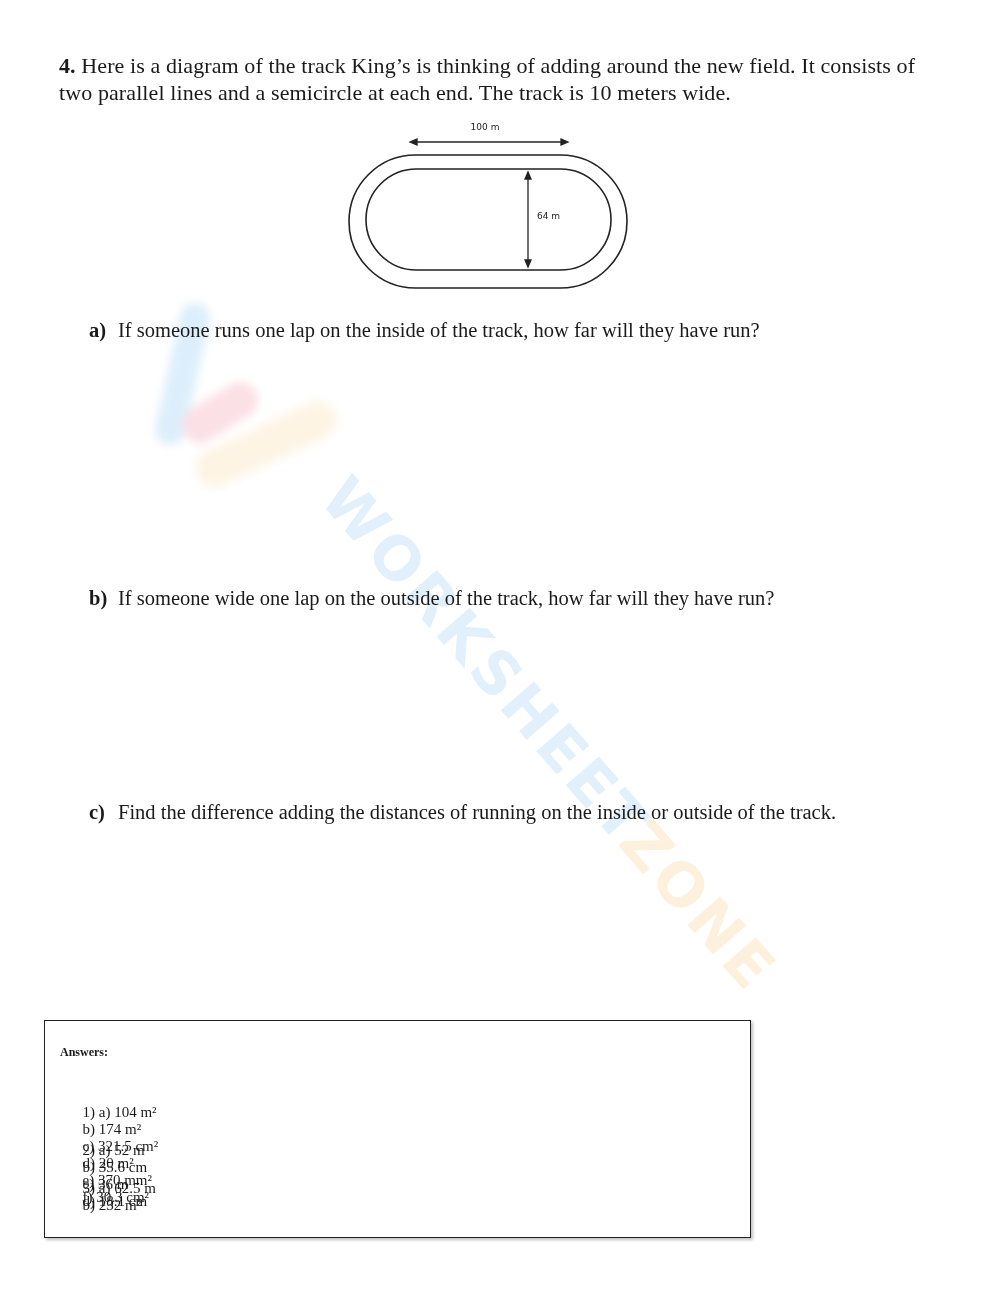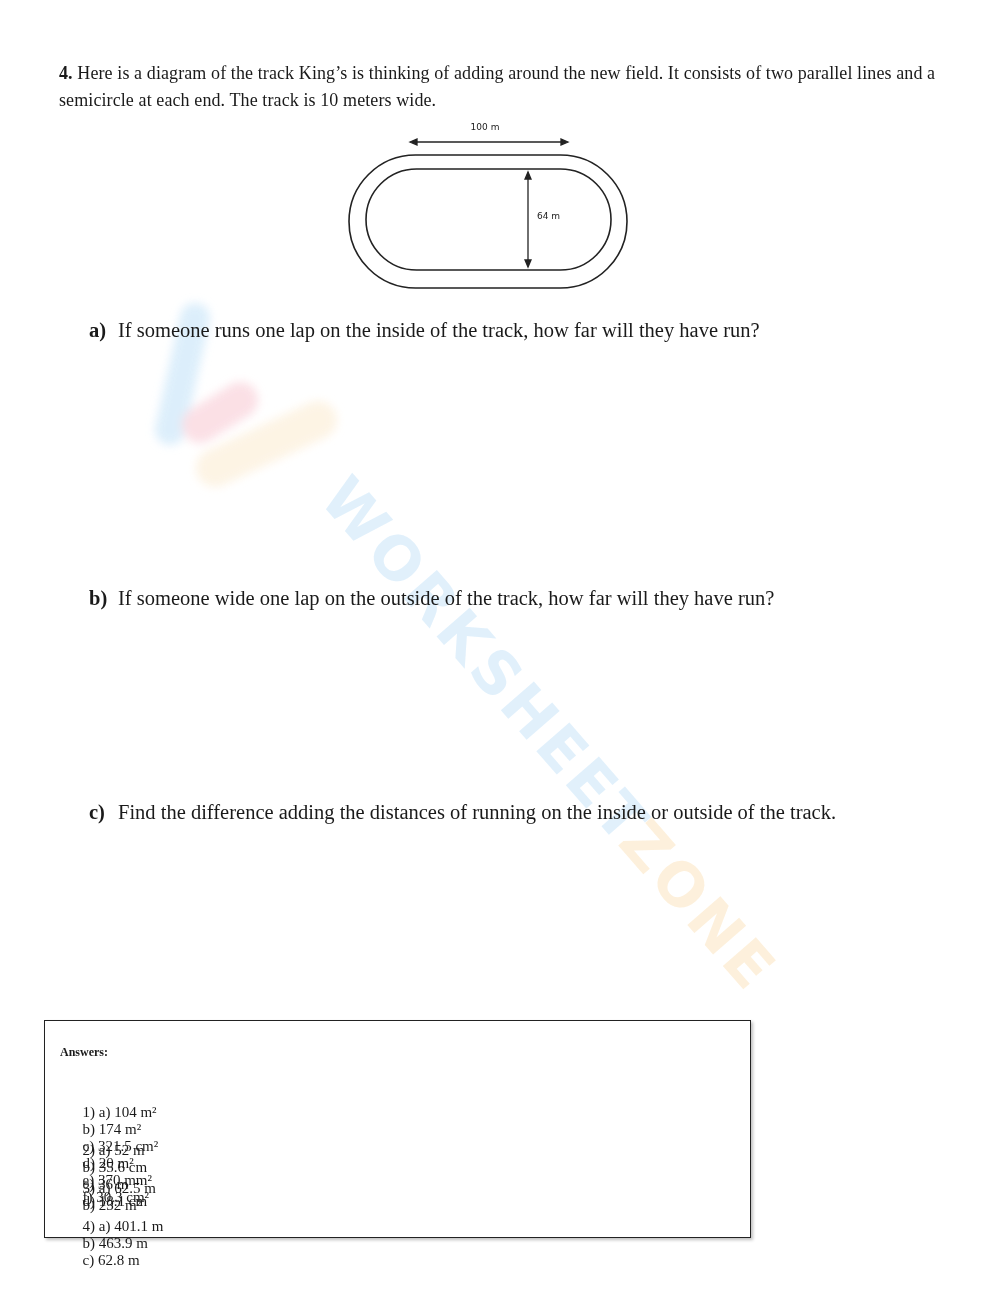--- a/index.html
+++ b/index.html
@@ -1,20 +1,20 @@
 <!DOCTYPE html>
 <html><head>
   <meta charset="utf-8">
   <style>
     html, body { margin: 0; padding: 0; background: #ffffff; }
     body { width: 1000px; height: 1294px; position: relative; overflow: hidden;
            font-family: "DejaVu Serif", "Liberation Serif", serif; color: #1a1a1a; }
     .watermark { position: absolute; left: 0; top: 0; width: 1000px; height: 1294px; pointer-events: none; z-index: 0; }
     .content { position: absolute; left: 0; top: 0; width: 1000px; height: 1294px; z-index: 1; }
-    .q-intro { position: absolute; left: 59px; top: 60px; width: 880px; font-size: 18px; line-height: 27px;
+    .q-intro { position: absolute; left: 59px; top: 52px; width: 880px; font-size: 22px; line-height: 27px;
                font-family: "Liberation Serif", serif; letter-spacing: 0.1px; }
     .q-intro b { font-weight: bold; }
     .diagram { position: absolute; left: 340px; top: 115px; width: 300px; height: 185px; }
     .part { position: absolute; left: 89px; width: 850px; font-size: 20.5px; line-height: 27px;
             font-family: "Liberation Serif", serif; display: flex; }
     .part .lbl { font-weight: bold; width: 29px; flex: none; }
     .part .txt { flex: 1; }
     .answers { position: absolute; left: 44px; top: 1020px; width: 705px; height: 216px;
                border: 1.5px solid #222; box-shadow: 2px 2px 3px rgba(0,0,0,0.25);
                font-family: "Liberation Serif", serif; background: transparent; }
@@ -98,20 +98,15 @@
       <span>b) 35.6 cm</span>
       <span>c) 36 m</span>
       <span>d) 18.1 cm</span>
     </div>
 
     <div class="row" style="top:142px">
       <span>3) a) 62.5 m</span>
       <span>b) 232 m²</span>
     </div>
 
-    <div class="row" style="top:180px">
-      <span>4) a) 401.1 m</span>
-      <span>b) 463.9 m</span>
-      <span>c) 62.8 m</span>
-    </div>
   </div>
 
 </div>
 
 </body></html>

